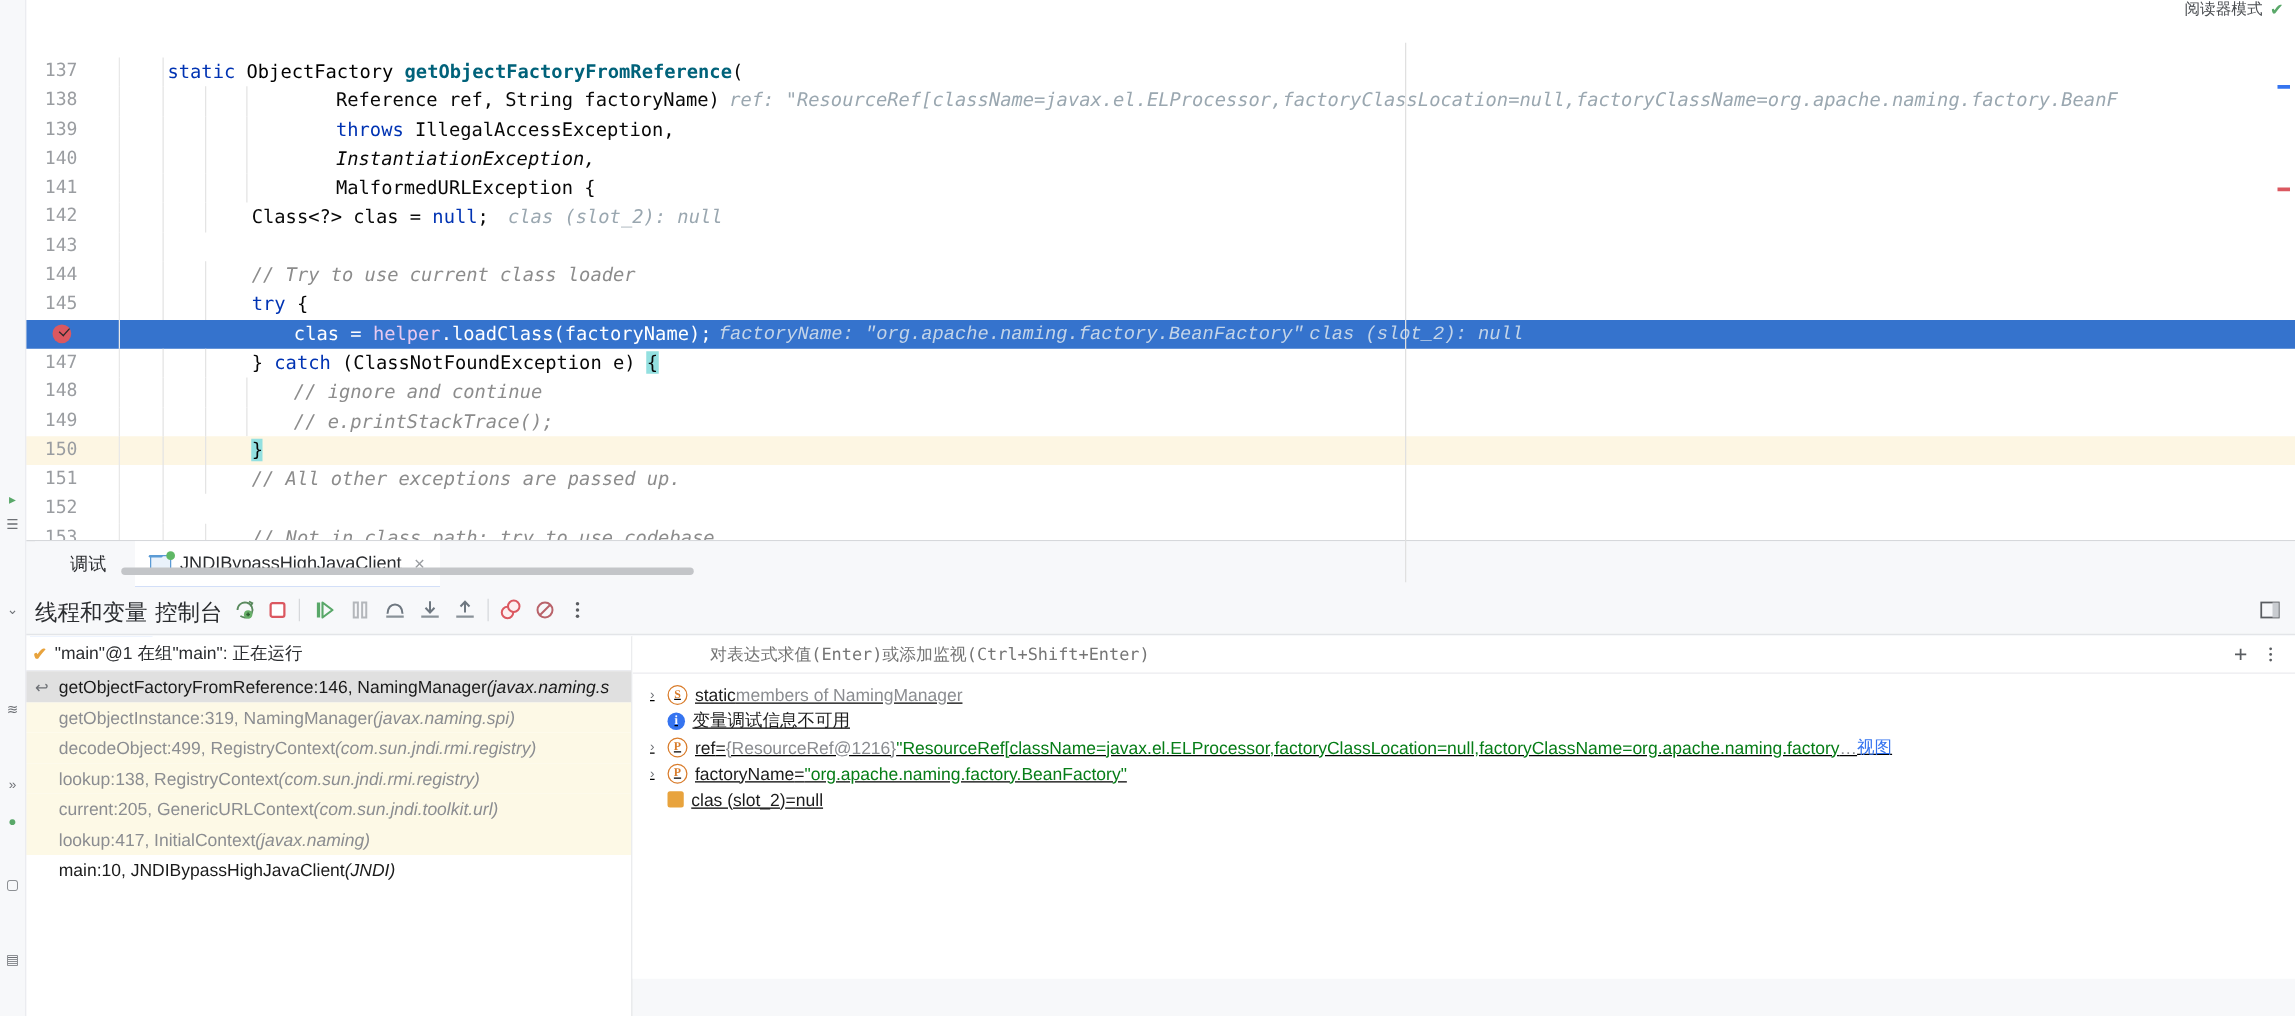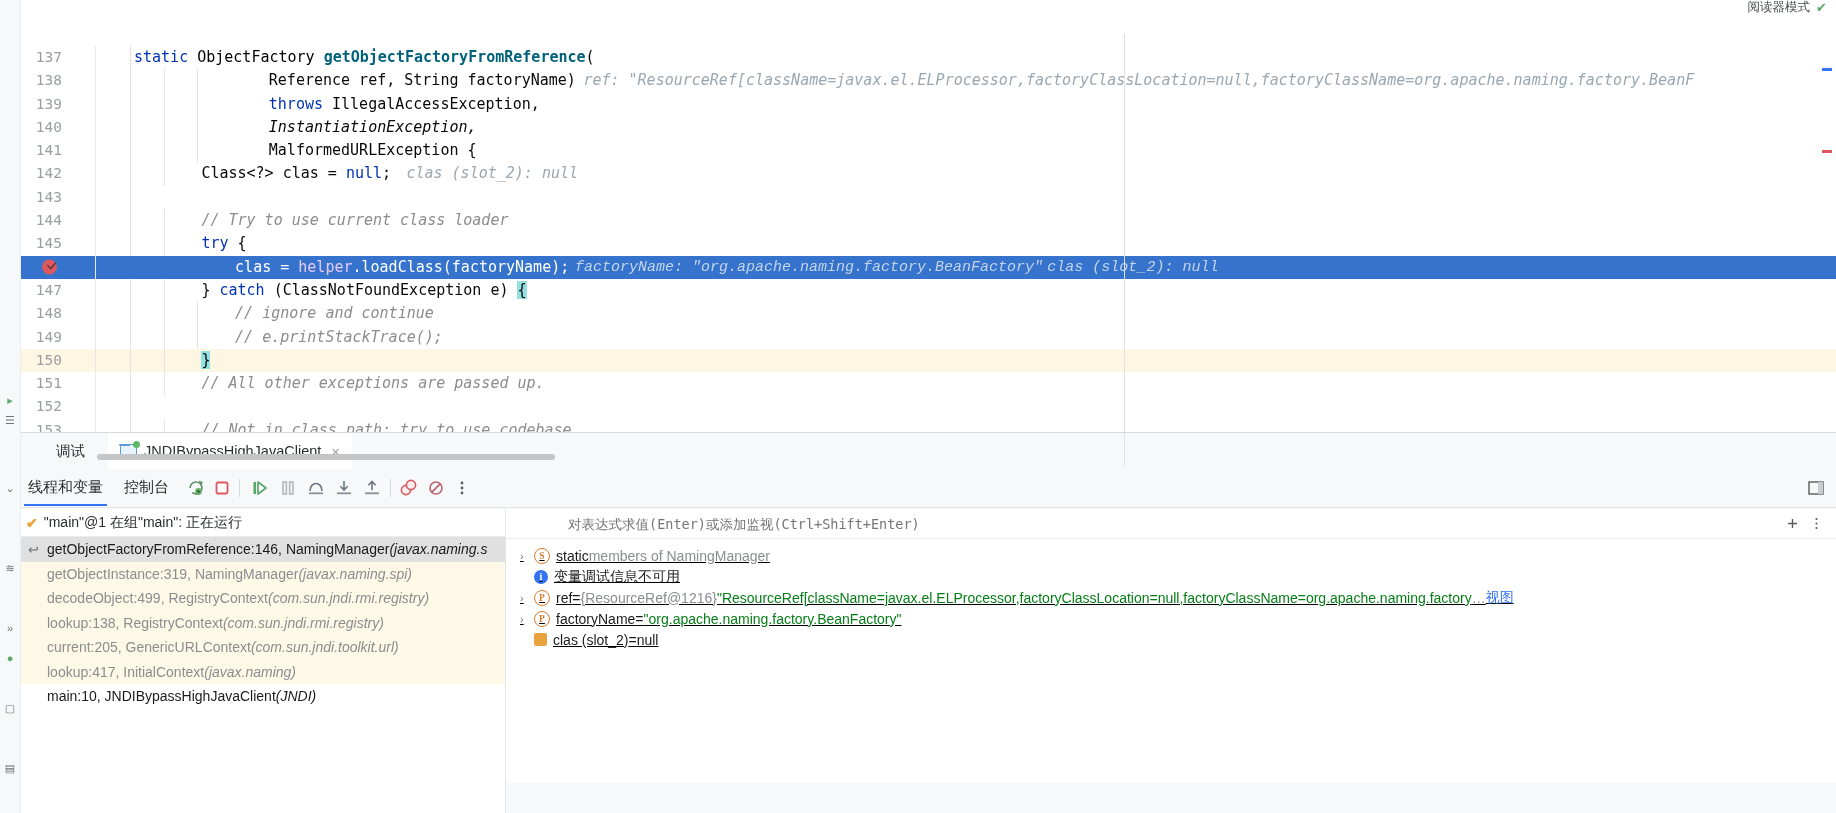--- a/index.html
+++ b/index.html
@@ -239,21 +239,21 @@
   .debug-toolbar {
     position: relative;
     height: 38px;
     background: #f7f8fa;
     border-bottom: 1px solid #e3e5e8;
   }
 
   .sub-tab {
     position: absolute;
     top: 9px;
-    font-size: 15px;
+    font-size: 18px;
     color: #2b2d30;
   }
   .sub-tab.active::after {
     content: "";
     position: absolute;
     left: -4px; right: -4px;
     bottom: -9px;
     height: 2px;
     background: #3574f0;
   }

